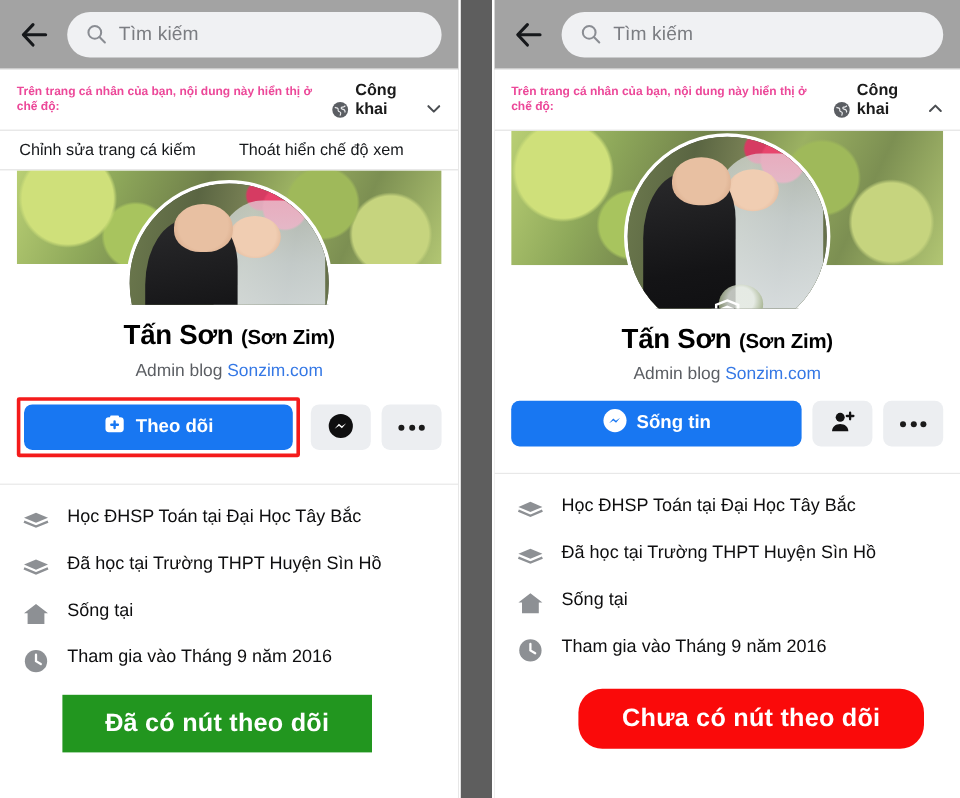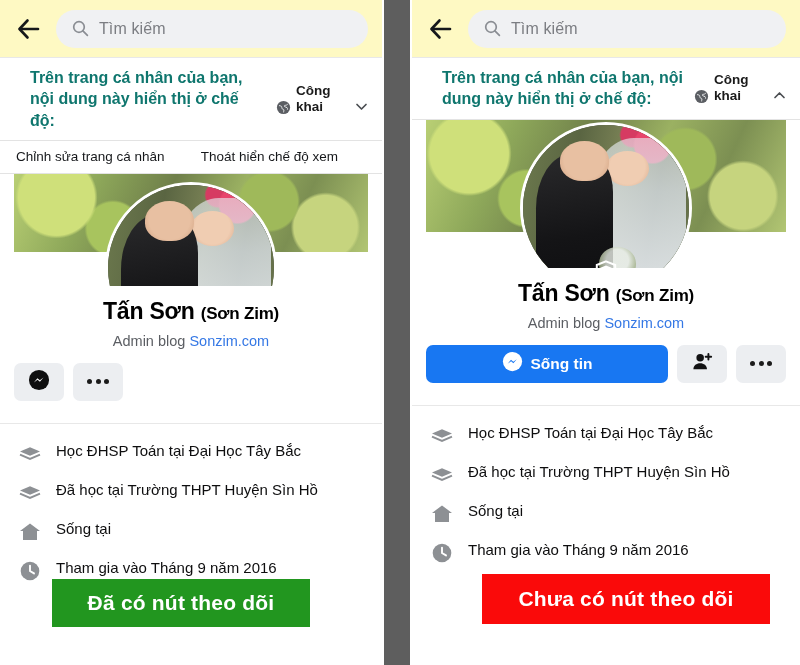--- a/index.html
+++ b/index.html
@@ -33,21 +33,21 @@
     border-right: 2px solid #ffffff;
     flex: 0 0 30px;
   }
 
   
   .topbar {
     height: 58px;
     display: flex; align-items: center;
     padding: 0 14px 0 16px;
     gap: 14px;
-    background: #fef9c3;
+    background: #a3a3a3;
     border-bottom: 1px solid #e8e8e8;
   }
   .back-icon { width: 26px; height: 26px; flex: 0 0 26px; display:block; }
   .searchbox {
     flex: 1 1 auto;
     height: 38px;
     background: #f0f1f3;
     border-radius: 19px;
     display: flex; align-items: center;
     padding: 0 16px;
@@ -63,25 +63,24 @@
   
   .privacy {
     display: flex; align-items: center;
     padding: 9px 12px 9px 14px;
     gap: 8px;
     border-bottom: 1px solid #e3e3e3;
     background:#fff;
   }
   .privacy-text {
     flex: 1 1 auto;
-    font-size: 16px;
+    font-size: 10px;
     font-weight: bold;
-    color: #0f766e;
+    color: #ec4899;
     line-height: 1.33;
-    margin-left: 16px;
   }
   .privacy-val {
     display: flex; align-items: flex-end; gap: 5px;
     flex: 0 0 auto;
   }
   .globe-icon { width: 15px; height: 15px; display:block; flex:0 0 15px; }
   .privacy-val-label {
     font-size: 13.5px; font-weight: bold; color:#1b1b1b;
     line-height: 1.2; max-width: 48px;
   }
@@ -284,21 +283,21 @@
         <span class="privacy-val-label">Công khai</span>
         <span class="chev">
           <svg viewBox="0 0 17 17" width="17" height="17">
               <path d="M4 6.5 8.5 11 13 6.5" fill="none" stroke="#4b4e52" stroke-width="1.7" stroke-linecap="round" stroke-linejoin="round"></path>
             </svg>
         </span>
       </div>
     </div>
 
     <div class="editrow">
-      <span class="editrow-item">Chỉnh sửa trang cá nhân</span>
+      <span class="editrow-item">Chỉnh sửa trang cá kiếm</span>
       <span class="editrow-item">Thoát hiển chế độ xem</span>
     </div>
 
     <div class="cover-wrap">
       <div class="cover">
           <div class="cover-img"></div>
         </div>
       <div class="avatar">
         <div class="avatar-art">
           <div class="a-bg"></div>
@@ -316,20 +315,32 @@
       <div class="pname">
         <span>Tấn Sơn</span>
         <span class="alias">(Sơn Zim)</span>
       </div>
       <div class="subtitle">
         <span>Admin blog </span><span class="lnk">Sonzim.com</span>
       </div>
     </div>
 
     <div class="actions">
+      <div class="follow-hl">
+        <button class="btn-primary">
+          <span>
+            <svg viewBox="0 0 20 20" width="19" height="19">
+                <rect x="2" y="4" width="16" height="13" rx="3" fill="#ffffff"></rect>
+                <rect x="6" y="2.4" width="8" height="3" rx="1.2" fill="#ffffff"></rect>
+                <path d="M10 7.6v5.8M7.1 10.5h5.8" stroke="#1877f2" stroke-width="2.1" stroke-linecap="round"></path>
+              </svg>
+          </span>
+          <span>Theo dõi</span>
+        </button>
+      </div>
       <button class="btn-ghost">
         <span>
           <svg viewBox="0 0 24 24" width="22" height="22">
               <circle cx="12" cy="12" r="11" fill="#0f0f10"></circle>
               <path d="M6.4 14.6 10.3 10l2.6 2.2L16.9 9.4l-3.9 4.6-2.6-2.2z" fill="#ffffff"></path>
             </svg>
         </span>
       </button>
       <button class="btn-ghost">
         <span class="dots">
@@ -512,16 +523,16 @@
         <span class="info-ico">
           <svg viewBox="0 0 24 24" width="24" height="24">
               <circle cx="12" cy="12" r="9.3" fill="#8d9094"></circle>
               <path d="M12 6.6V12l4 2.4" fill="none" stroke="#fff" stroke-width="1.9" stroke-linecap="round"></path>
             </svg>
         </span>
         <span class="info-txt">Tham gia vào Tháng 9 năm 2016</span>
       </div>
     </div>
 
-    <div class="callout red" style="left:70px; top:574px; width:288px; height:50px;">Chưa có nút theo dõi</div>
+    <div class="callout red" style="left:70px; top:574px; width:288px; height:50px;border-radius:20px;">Chưa có nút theo dõi</div>
   </div>
 
 </div>
 
 </body></html>

